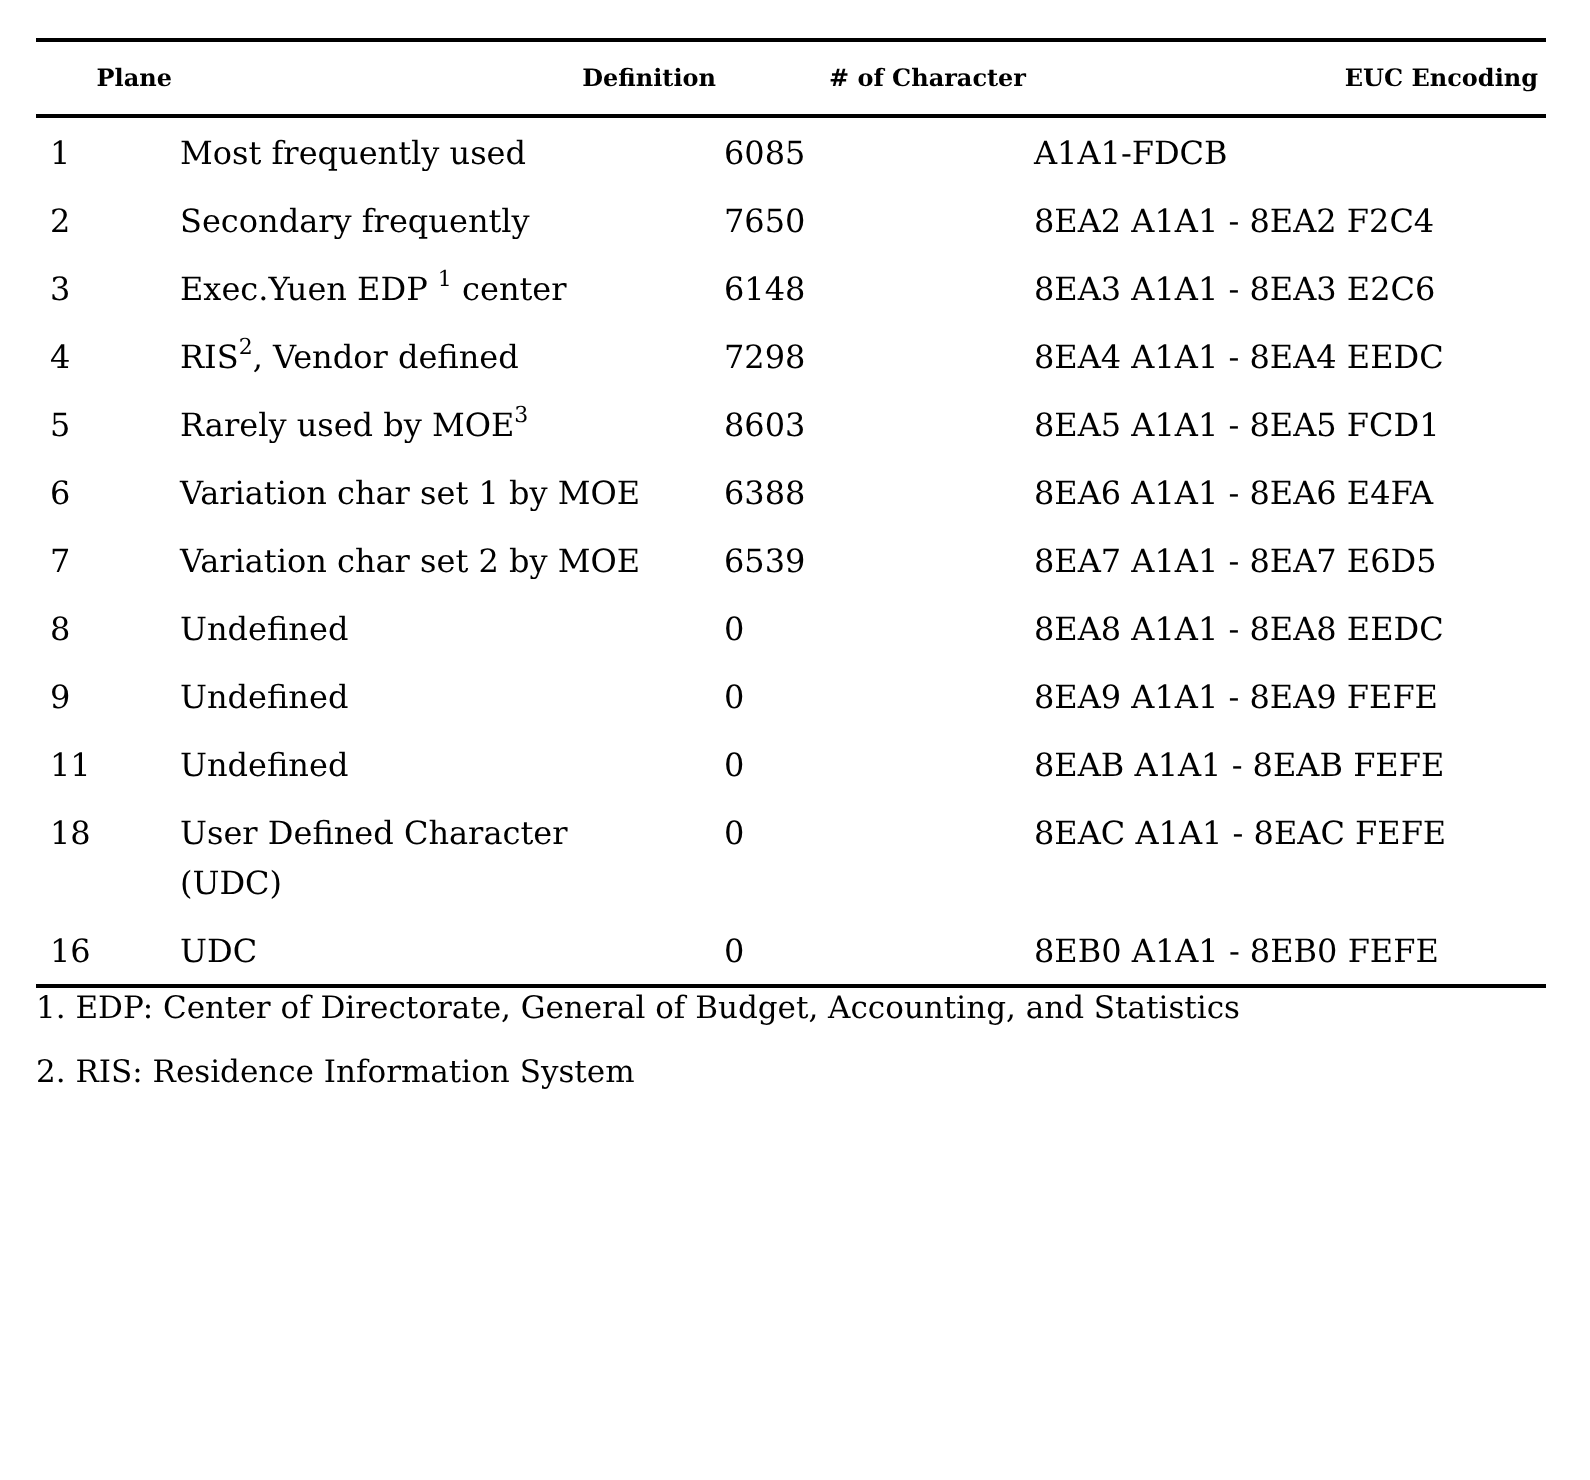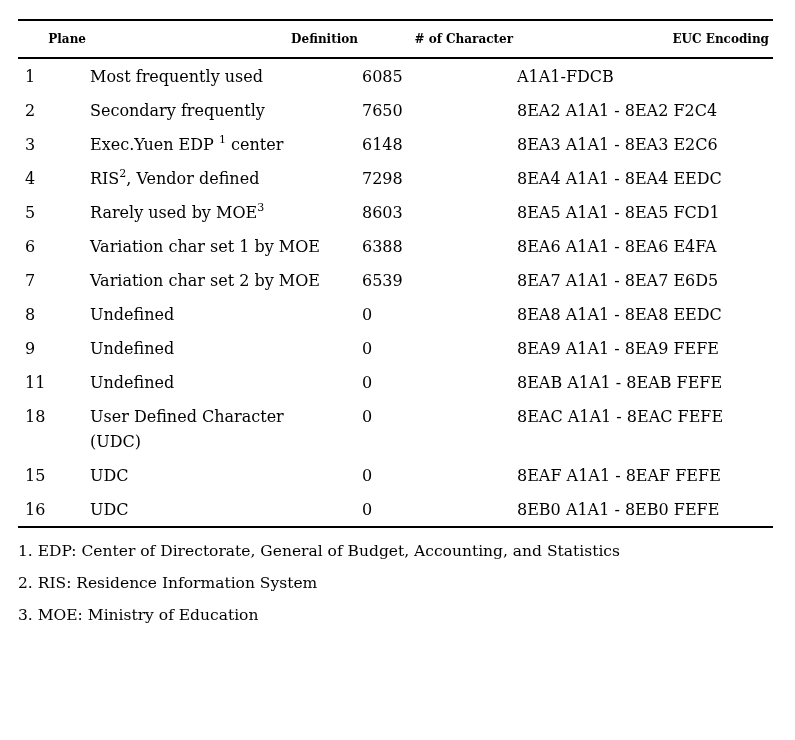--- a/index.html
+++ b/index.html
@@ -44,21 +44,20 @@
     vertical-align: top;
     padding: 5px 4px 4px 0;
   }
   sup {
     font-size: 11px;
     line-height: 0;
     position: relative;
     top: -1px;
   }
   .footnotes {
-    margin-top: 13px;
     width: 755px;
   }
   .footnote {
     font-size: 15.5px;
     line-height: 20px;
     margin-bottom: 12px;
   }
 </style>
 </head>
 <body>
@@ -141,33 +140,26 @@
           <td>0</td>
           <td>8EAB A1A1 - 8EAB FEFE</td>
         </tr>
         <tr>
           <td class="first">18</td>
           <td>User Defined Character<br>(UDC)</td>
           <td>0</td>
           <td>8EAC A1A1 - 8EAC FEFE</td>
         </tr>
         <tr>
-          <td class="first">15</td>
-          <td>UDC</td>
-          <td>0</td>
-          <td>8EAF A1A1 - 8EAF FEFE</td>
-        </tr>
-        <tr>
           <td class="first">16</td>
           <td>UDC</td>
           <td>0</td>
           <td>8EB0 A1A1 - 8EB0 FEFE</td>
         </tr>
       </tbody>
   </table>
 
   <div class="footnotes">
       <div class="footnote">1. EDP: Center of Directorate, General of Budget, Accounting, and Statistics</div>
       <div class="footnote">2. RIS: Residence Information System</div>
-      <div class="footnote">3. MOE: Ministry of Education</div>
     </div>
 
 </div>
 
 </body></html>

